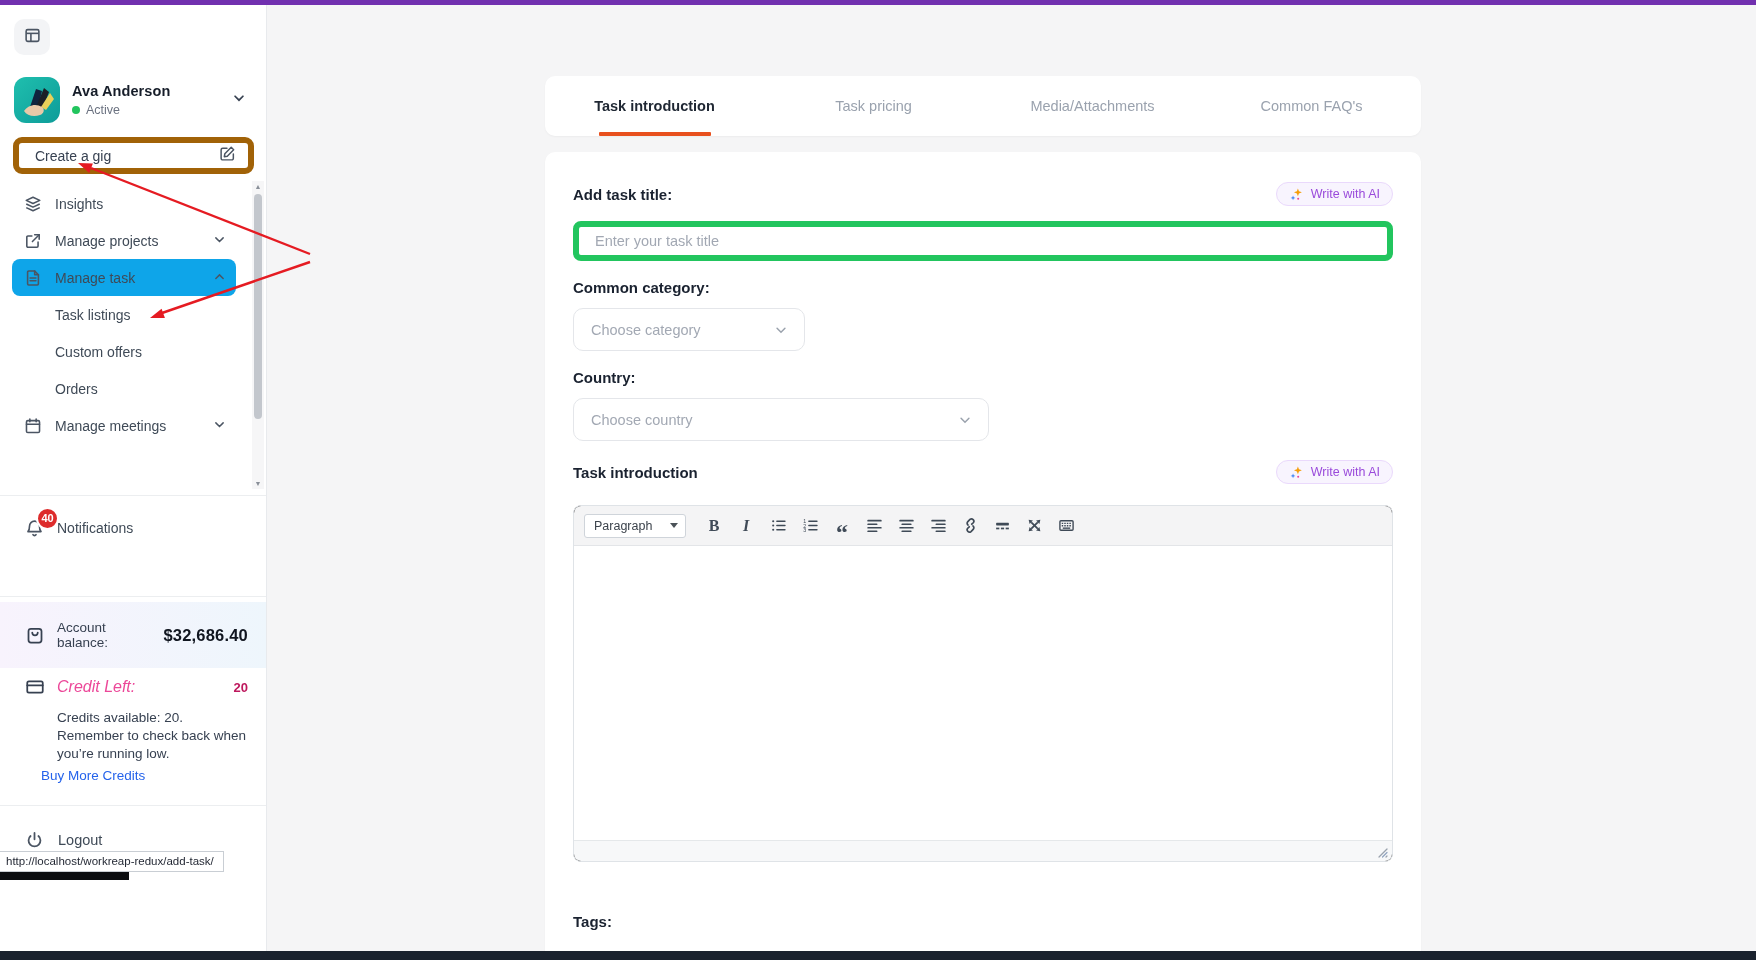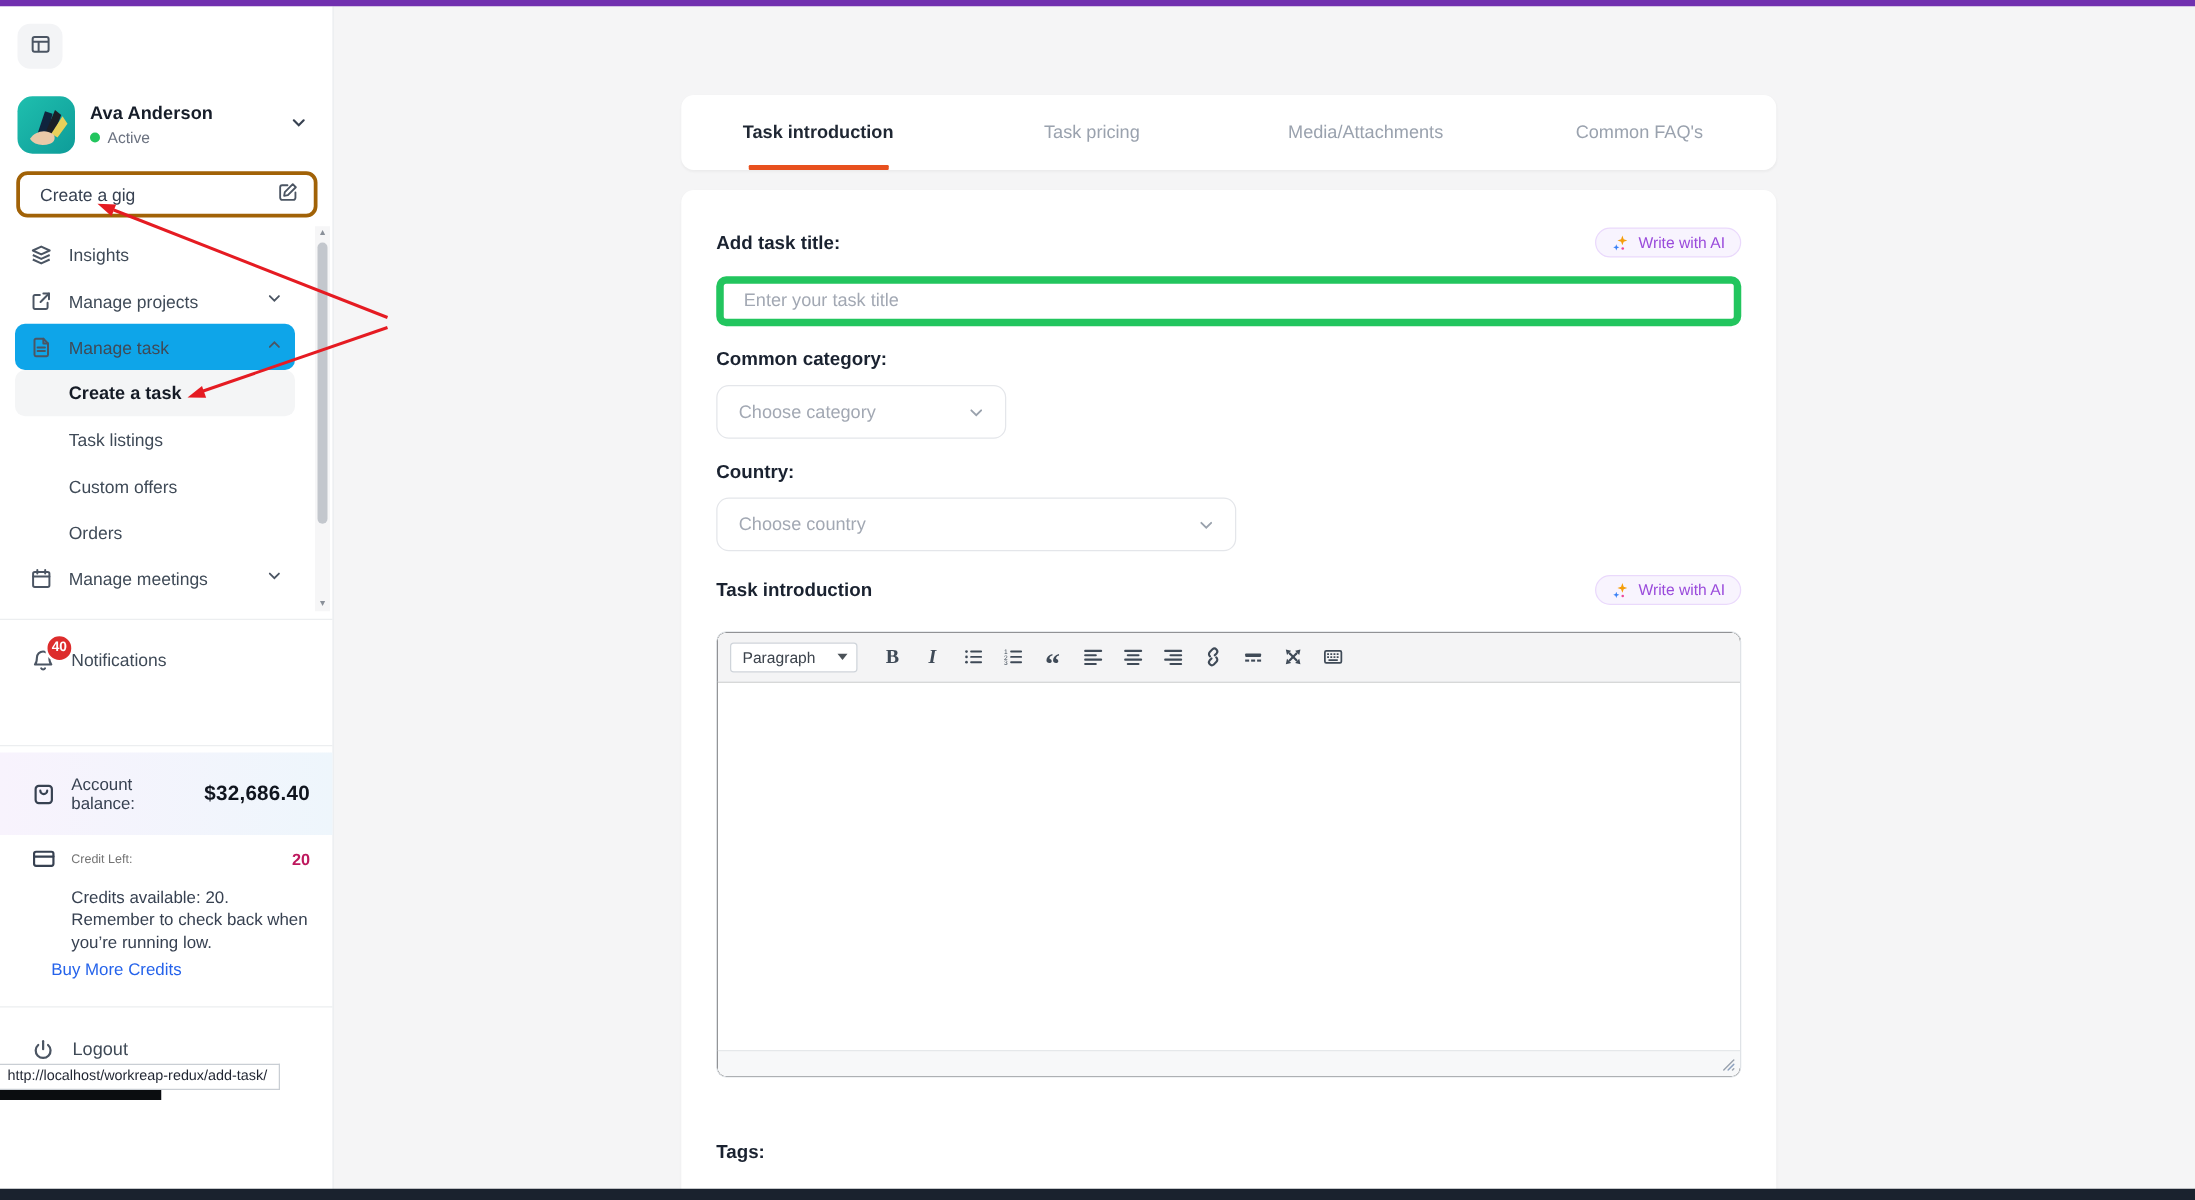--- a/index.html
+++ b/index.html
@@ -30,21 +30,21 @@
   .avatar svg { position:absolute; inset:0; }
   .profile-text { margin-left:12px; flex:1; }
   .profile-name { font-size:14.5px; font-weight:700; color:#161d29; letter-spacing:.1px; }
   .profile-status { display:flex; align-items:center; margin-top:4px; }
   .status-dot { width:8px; height:8px; border-radius:50%; background:#22c55e; margin-right:6px; }
   .status-text { font-size:12.5px; color:#6b7280; }
   .profile-chevron { color:#374151; margin-right:6px; cursor:pointer; }
 
   .gig-box {
     position:absolute; top:132px; left:13px; right:12px; height:37px;
-    border:3px solid #a16207; border-radius:9px; background:#fff;
+    border:6px solid #a16207; border-radius:9px; background:#fff;
     display:flex; align-items:center; justify-content:space-between;
     padding:0 12px 0 16px; cursor:pointer;
   }
   .gig-label { font-size:14px; color:#374151; }
   .gig-box .icon { color:#4b5563; }
 
   .nav { position:absolute; top:174px; left:0; right:0; height:312px; padding:6px 30px 0 12px; }
   .nav-item {
     height:37px; display:flex; align-items:center; border-radius:8px;
     padding:0 10px 0 12px; cursor:pointer; color:#3f4a57;
@@ -81,21 +81,21 @@
     background:linear-gradient(90deg,#f8f3fd 0%,#eef6fc 100%);
     display:flex; align-items:center; padding:0 18px 0 25px; cursor:default;
   }
   .account-row .icon { width:20px; margin-right:12px; color:#374151; display:flex; }
   .account-label { font-size:13.5px; color:#374151; }
   .account-value { font-size:16.5px; font-weight:700; color:#10151f; margin-left:14px; letter-spacing:.2px; }
 
   .credit-block { position:absolute; left:0; right:0; top:672px; padding:0 18px 0 25px; }
   .credit-head { display:flex; align-items:center; }
   .credit-head .icon { width:20px; margin-right:12px; color:#374151; display:flex; }
-  .credit-label { font-size:10px; color:#737373; flex:1; }
+  .credit-label { font-size:16px; color:#ec4899; flex:1;font-style:italic; }
   .credit-value { font-size:13px; font-weight:700; color:#be185d; }
   .credit-desc { margin:12px 0 0 32px; font-size:13.5px; line-height:1.35; color:#374151; width:196px; }
   .credit-link { display:inline-block; margin:4px 0 0 16px; font-size:13.5px; color:#2563eb; cursor:pointer; text-decoration:none; }
 
   .logout-row { position:absolute; left:0; right:0; top:815px; height:40px; display:flex; align-items:center; padding-left:25px; cursor:pointer; }
   .logout-row .icon { width:19px; margin-right:14px; color:#4b5563; display:flex; }
   .logout-label { font-size:14.5px; color:#3f4a57; }
 
   .url-tooltip {
     position:absolute; left:0; top:851px; z-index:6;
@@ -265,23 +265,20 @@
           </svg>
         </span>
         <span class="nav-label">Manage task</span>
         <span class="chev">
           <svg width="13" height="13" viewBox="0 0 16 16" fill="none" stroke="currentColor" stroke-width="1.8" stroke-linecap="round">
               <polyline points="3.5,10.5 8,6 12.5,10.5"></polyline>
             </svg>
         </span>
       </div>
 
-      <div class="nav-item nav-sub active">
-        <span class="nav-label">Create a task</span>
-      </div>
       <div class="nav-item nav-sub">
         <span class="nav-label">Task listings</span>
       </div>
       <div class="nav-item nav-sub">
         <span class="nav-label">Custom offers</span>
       </div>
       <div class="nav-item nav-sub">
         <span class="nav-label">Orders</span>
       </div>
 

